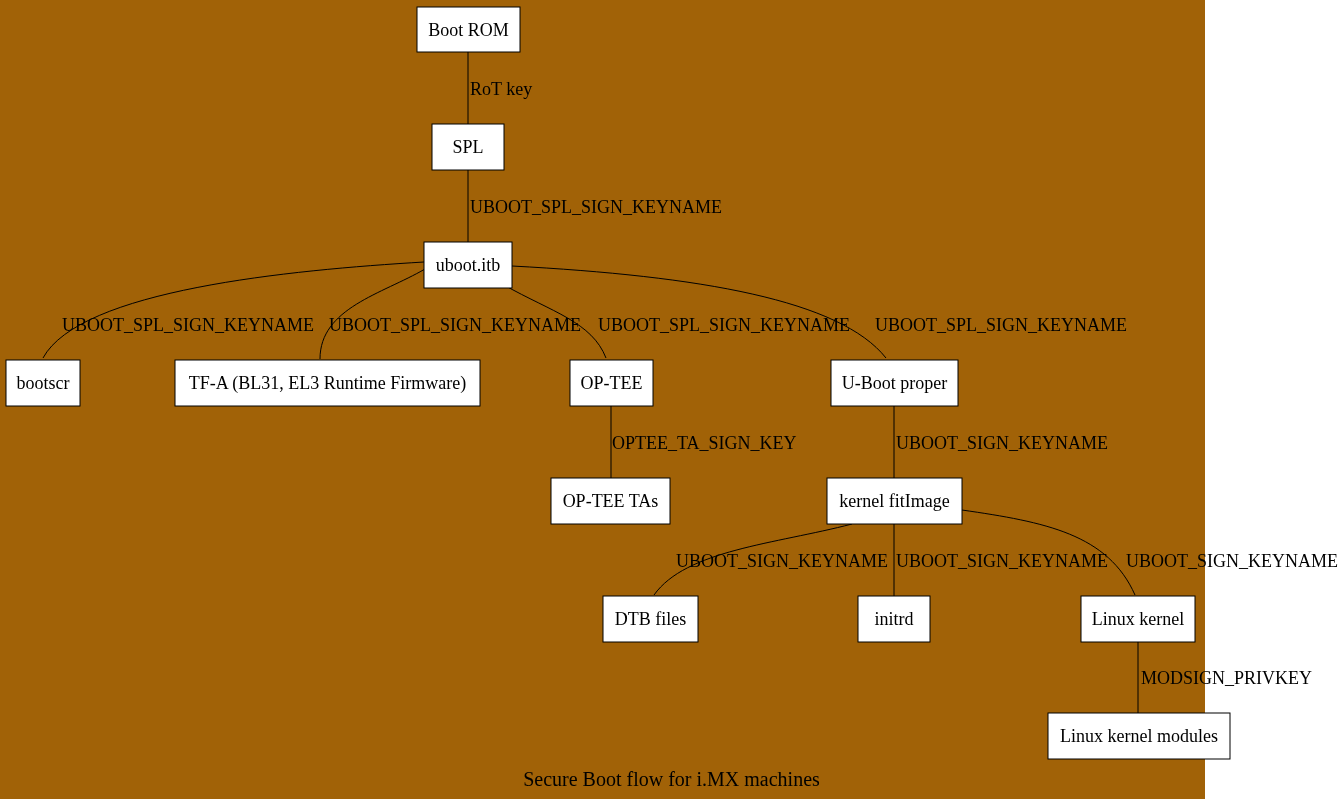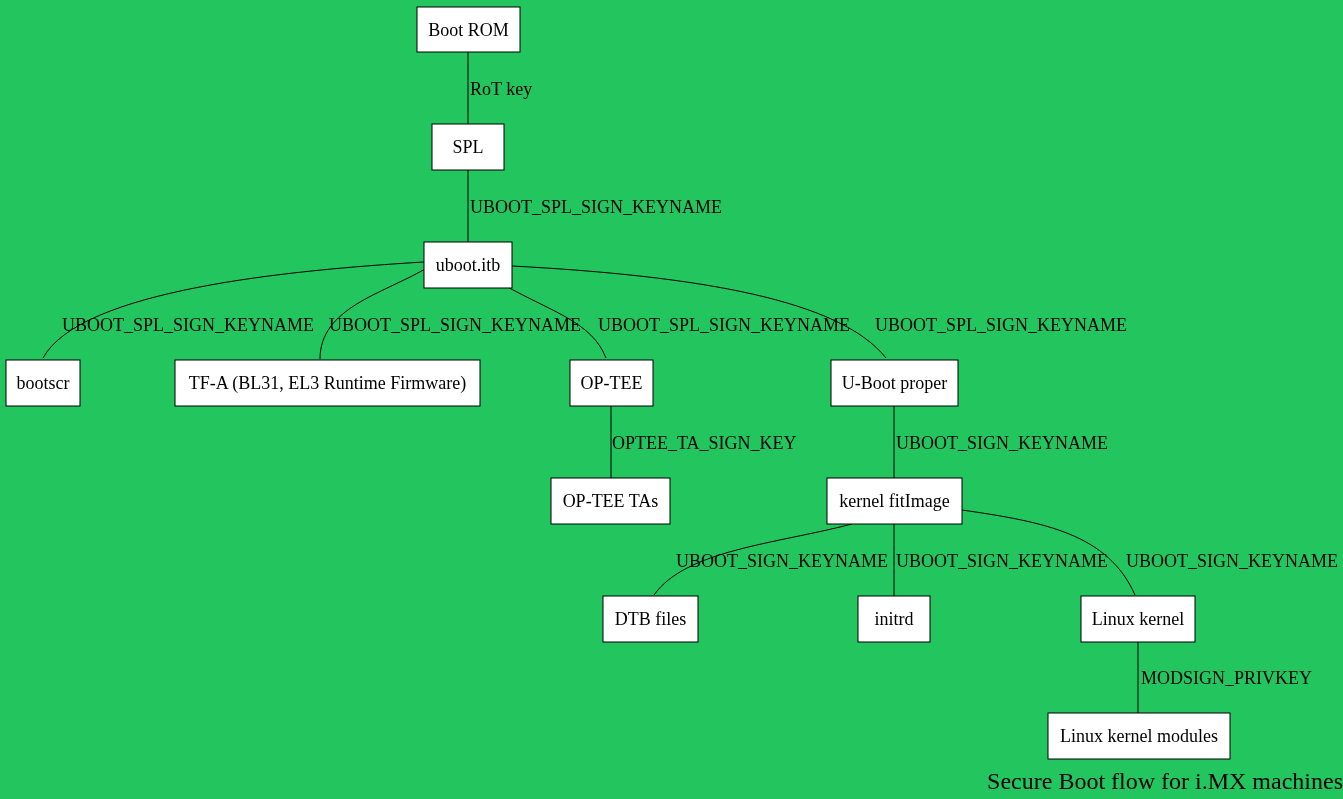--- a/index.html
+++ b/index.html
@@ -6,23 +6,23 @@
     margin: 0;
     padding: 0;
     background: #ffffff;
     width: 1343px;
     height: 799px;
     overflow: hidden;
     font-family: "Liberation Serif", "DejaVu Serif", serif;
   }
   #stage {
     position: relative;
-    width: 1343px;
+    width: 1205px;
     height: 799px;
-    background: #22c55e;
+    background: #a16207;
   }
   #diagram {
     position: absolute;
     left: 0;
     top: 0;
   }
   #diagram .node-box {
     fill: #ffffff;
     stroke: #000000;
     stroke-width: 1;
@@ -41,22 +41,22 @@
     text-anchor: middle;
   }
   #diagram text.edge-label {
     text-anchor: start;
   }
   .caption {
     position: absolute;
     left: 0;
     top: 768px;
     width: 1343px;
-    text-align: right;
-    font-size: 24px;
+    text-align: center;
+    font-size: 20px;
     color: #000000;
   }
 </style>
 </head>
 <body>
 
 <div id="stage">
   <svg id="diagram" width="1343" height="799" viewBox="0 0 1343 799" xmlns="http://www.w3.org/2000/svg">
     <g id="edges-layer">
         <path d="M468,52 L468,124" class="edge-path"></path>

